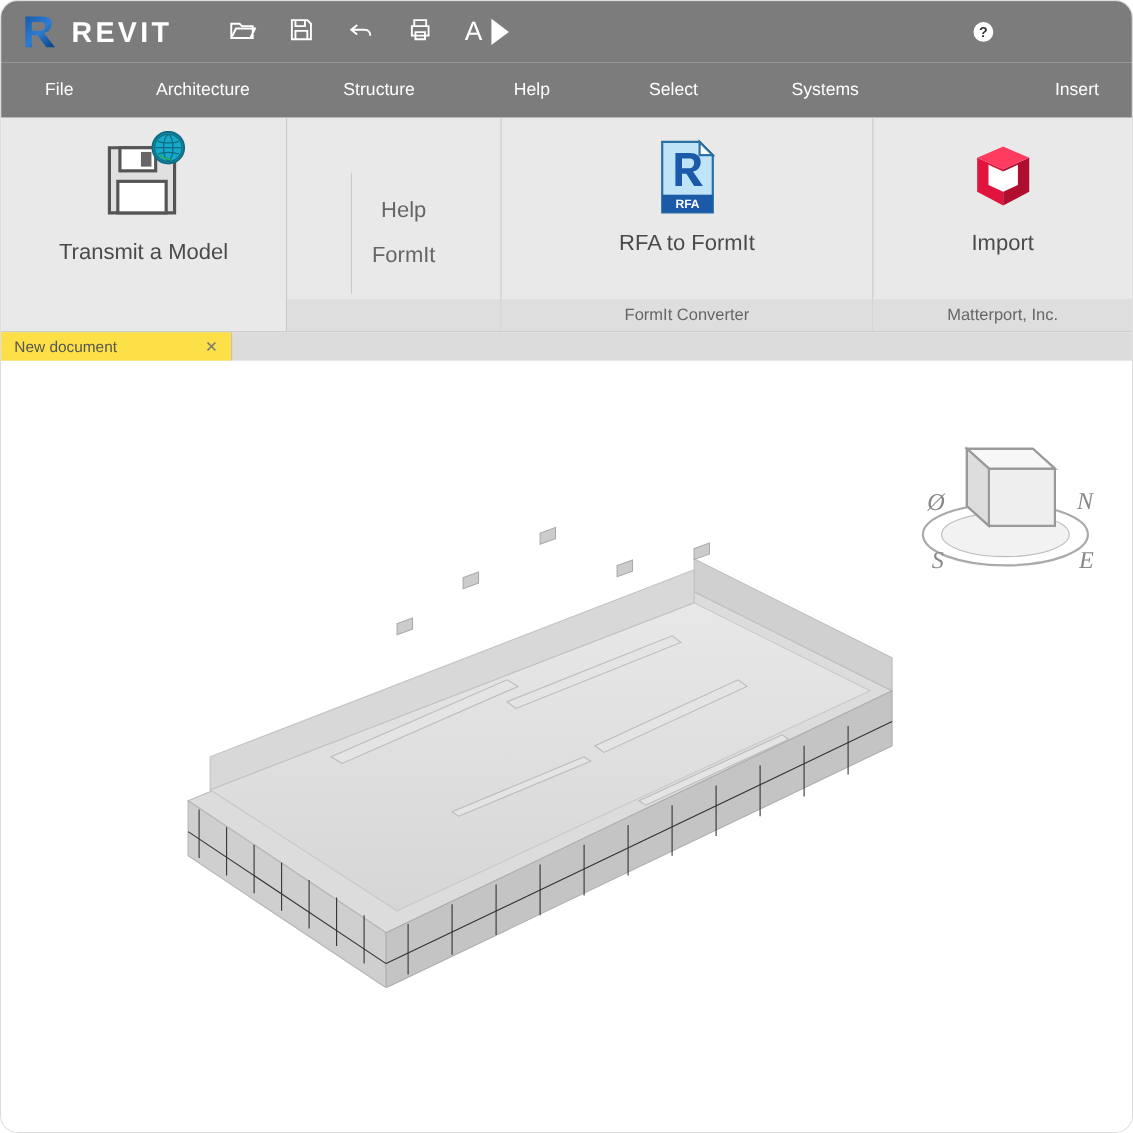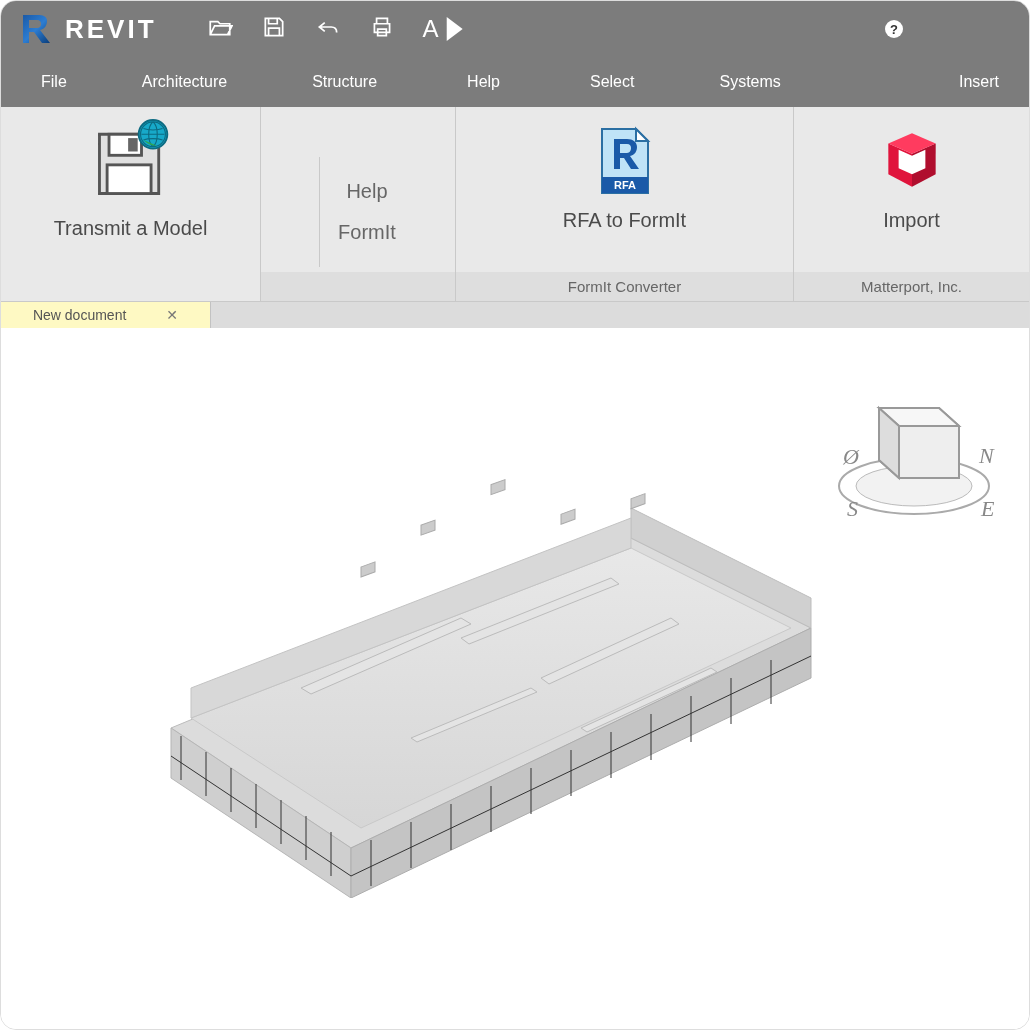--- a/index.html
+++ b/index.html
@@ -102,28 +102,28 @@
   
   .tabbar {
     background: #dcdcdc;
     height: 26px;
     display: flex;
     align-items: stretch;
     font-size: 14px;
     color: #555;
   }
   .tab {
-    background: #fef9c3;
+    background: #fde047;
     border-right: 1px solid #c2c2c2;
     display: flex;
     align-items: center;
     padding: 0 12px;
     gap: 40px;
     width: 210px;
-    justify-content: center;
+    justify-content: space-between;
   }
   .tab .close { color: #777; cursor:pointer; font-size: 14px; }
 
   
   .canvas {
     flex: 1;
     position: relative;
     background: #fff;
   }
   .viewcube {

